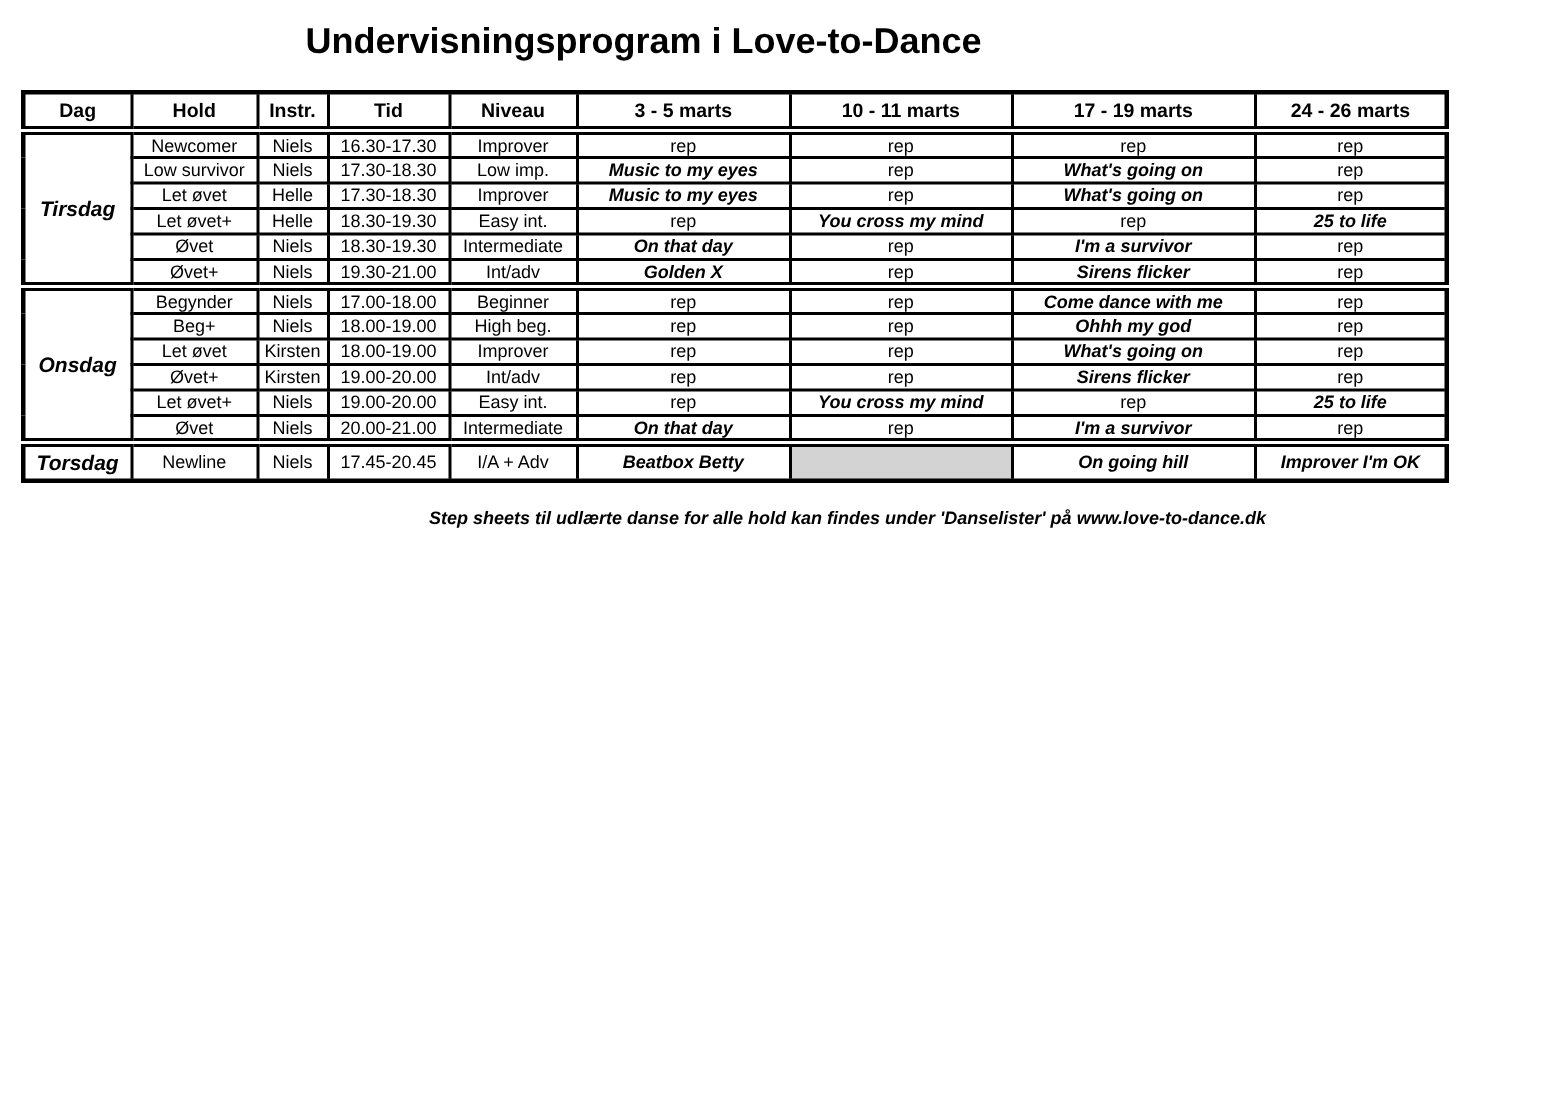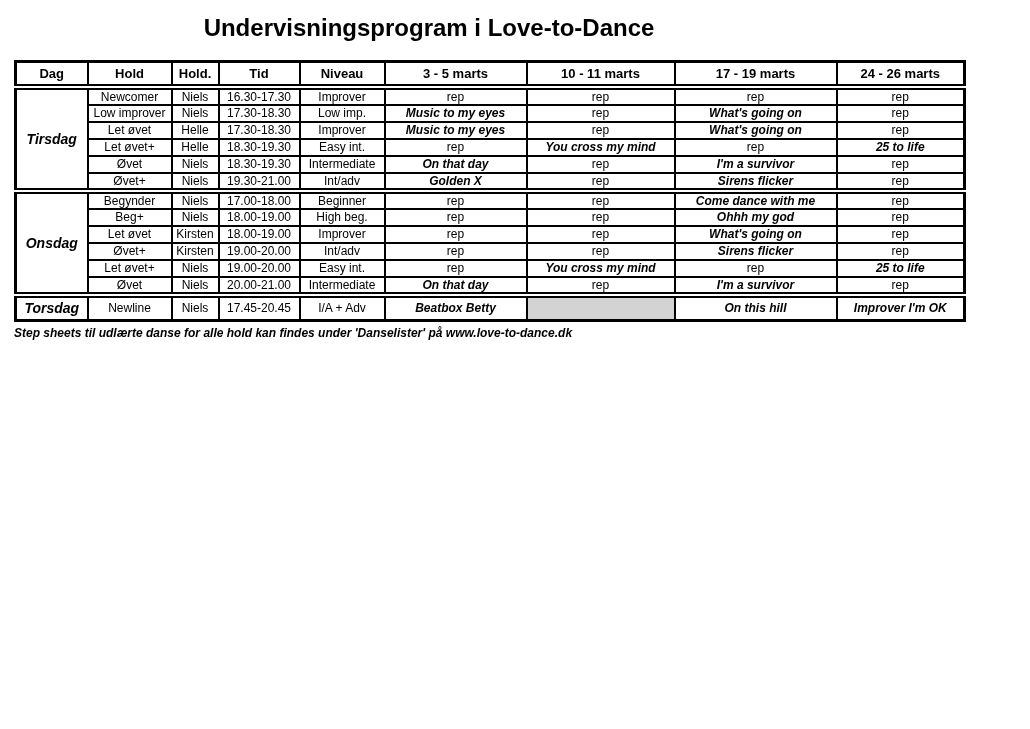--- a/index.html
+++ b/index.html
@@ -41,21 +41,21 @@
   .schedule tbody.day-group tr.group-start td { border-top: 6px double #000; }
   .schedule td.day {
     font-weight: bold;
     font-style: italic;
     font-size: 14px;
   }
   .schedule td.song { font-weight: bold; font-style: italic; }
   .schedule tbody.torsdag tr { height: 26px; }
   .schedule td.empty-gray { background: #d3d3d3; }
 
-  .footer { margin-top: 4px; }
+  .footer { margin-top: 16px; text-align: right; }
   .footer-line1 { font-size: 12px; font-weight: bold; font-style: italic; }
   .footer-line2 { font-size: 12px; font-style: italic; margin-top: 9px; }
 </style>
 </head>
 <body>
 
 <div class="content">
 
   <div class="title">
     <div>Undervisningsprogram i Love-to-Dance</div>
@@ -70,21 +70,21 @@
         <col style="width:85px">
         <col style="width:142px">
       <col style="width:148px">
         <col style="width:162px">
         <col style="width:128px">
     </colgroup>
     <thead>
       <tr>
         <th>Dag</th>
         <th>Hold</th>
-        <th>Hold.</th>
+        <th>Instr.</th>
         <th>Tid</th>
         <th>Niveau</th>
         <th>3 - 5 marts</th>
         <th>10 - 11 marts</th>
         <th>17 - 19 marts</th>
         <th>24 - 26 marts</th>
       </tr>
     </thead>
 
     <tbody class="day-group">
@@ -93,21 +93,21 @@
         <td>Newcomer</td>
         <td>Niels</td>
         <td>16.30-17.30</td>
         <td>Improver</td>
         <td>rep</td>
         <td>rep</td>
         <td>rep</td>
         <td>rep</td>
       </tr>
       <tr>
-        <td>Low improver</td>
+        <td>Low survivor</td>
         <td>Niels</td>
         <td>17.30-18.30</td>
         <td>Low imp.</td>
         <td class="song">Music to my eyes</td>
         <td>rep</td>
         <td class="song">What's going on</td>
         <td>rep</td>
       </tr>
       <tr>
         <td>Let øvet</td>
@@ -217,21 +217,21 @@
 
     <tbody class="day-group torsdag">
       <tr class="group-start">
         <td class="day">Torsdag</td>
         <td>Newline</td>
         <td>Niels</td>
         <td>17.45-20.45</td>
         <td>I/A + Adv</td>
         <td class="song">Beatbox Betty</td>
         <td class="empty-gray"></td>
-        <td class="song">On this hill</td>
+        <td class="song">On going hill</td>
         <td class="song">Improver I'm OK</td>
       </tr>
     </tbody>
   </table>
 
   <div class="footer">
     <div class="footer-line1">Step sheets til udlærte danse for alle hold kan findes under 'Danselister' på www.love-to-dance.dk</div>
   </div>
 
 </div>

